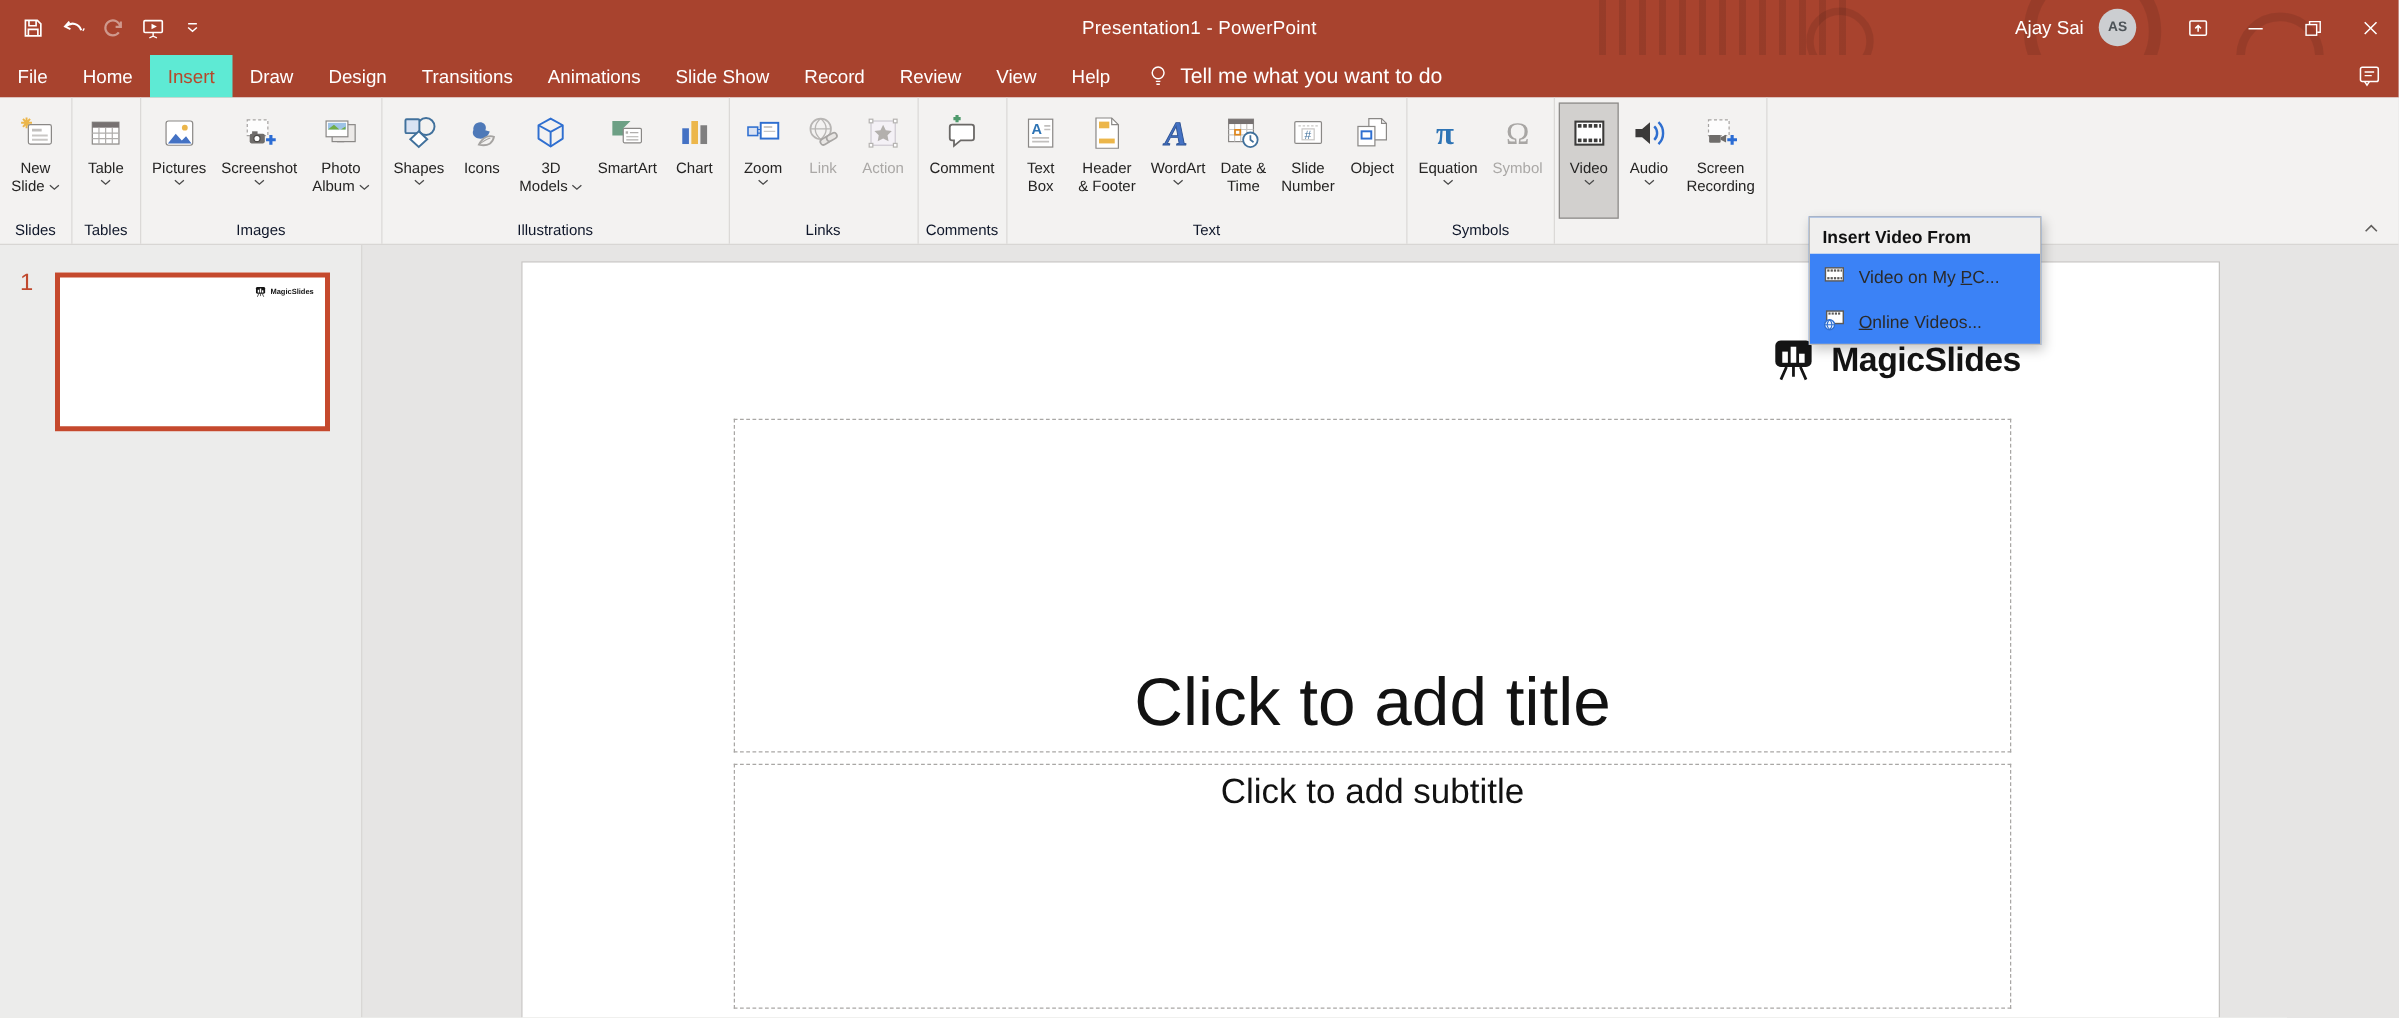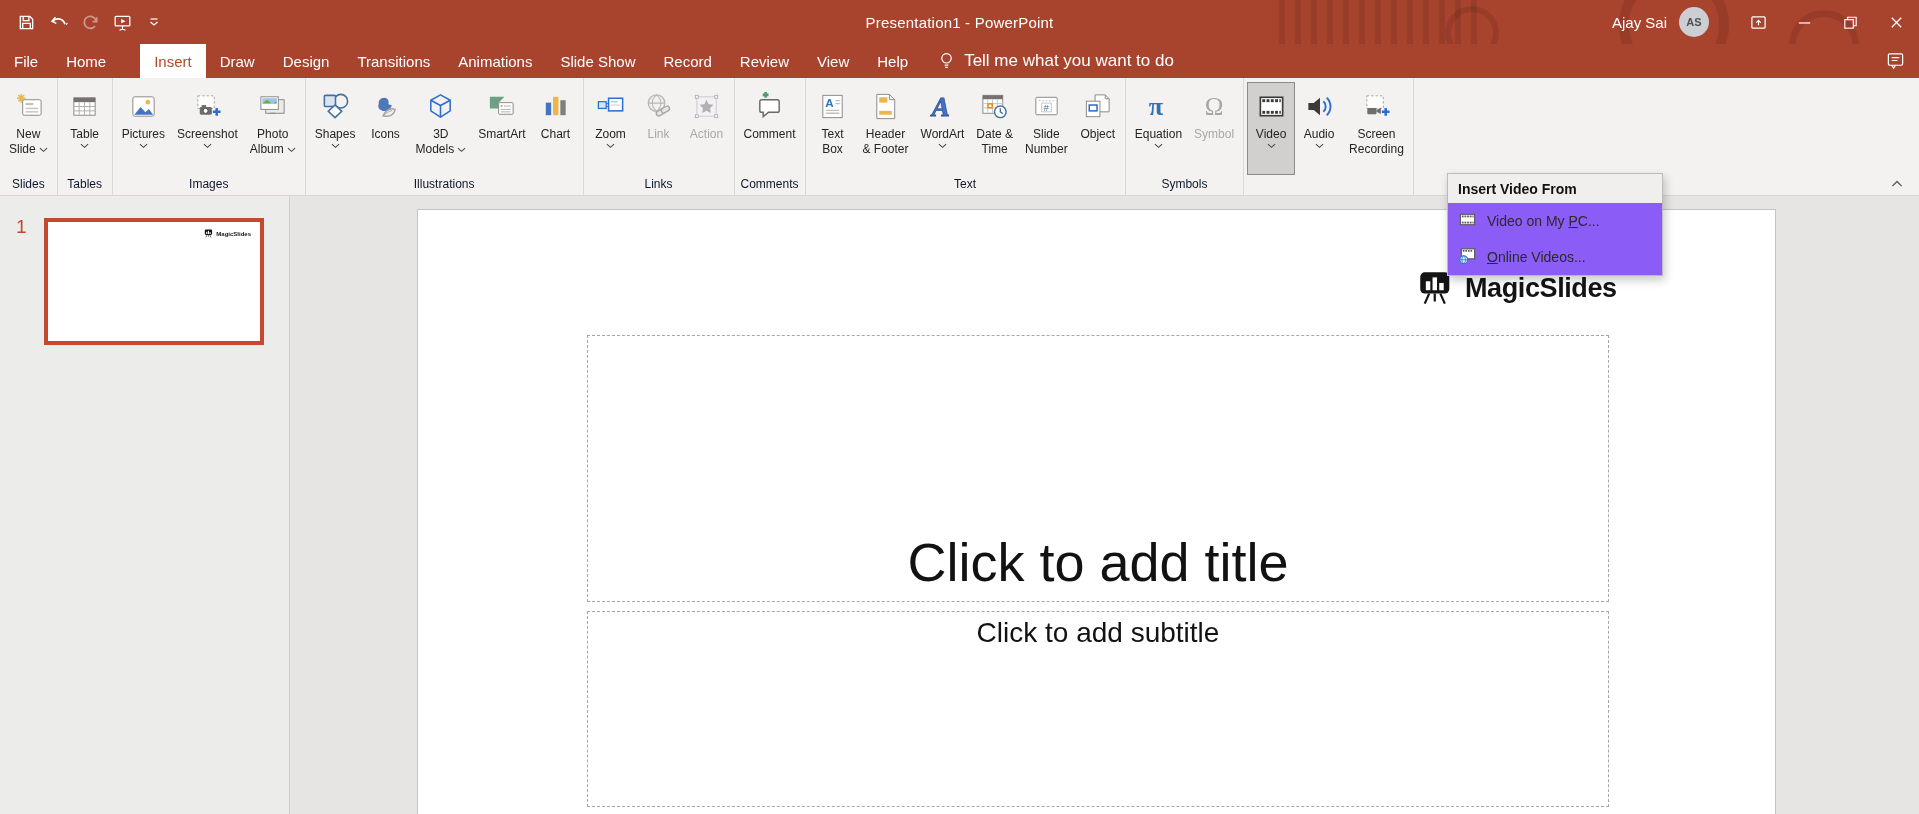--- a/index.html
+++ b/index.html
@@ -23,21 +23,21 @@
   .tb-title { position:absolute; left:0; right:0; text-align:center; font-size:15px; letter-spacing:.2px; z-index:1; }
   .tb-right { margin-left:auto; display:flex; align-items:center; z-index:2; }
   .user-name { font-size:15px; margin-right:12px; }
   .avatar { width:30px; height:30px; border-radius:50%; background:#ccced1; color:#4c5257; font-size:11px; font-weight:bold; display:flex; align-items:center; justify-content:center; margin-right:26px; }
   .winbtn { width:46px; height:44px; display:flex; align-items:center; justify-content:center; cursor:pointer; }
   .winbtn svg { width:17px; height:17px; }
 
   
   .tabrow { position:relative; height:34px; background:#a8432e; display:flex; align-items:stretch; }
   .tab { display:flex; align-items:center; padding:0 14px; color:#fff; font-size:15px; cursor:pointer; white-space:nowrap; }
-  .tab.active { background:#ffffff; color:#b7472a;margin-left:20px; }
+  .tab.active { background:#5eead4; color:#b7472a; }
   .tellme { display:flex; align-items:center; gap:9px; color:#fff; font-size:17px; margin-left:16px; cursor:text; }
   .tellme svg { width:17px; height:20px; }
   .tabrow-note { position:absolute; right:14px; top:7px; cursor:pointer; }
   .tabrow-note svg { width:19px; height:19px; }
 
   
   .ribbon { position:relative; height:118px; background:#f3f2f1; border-bottom:1px solid #d8d6d4; }
   #ribbon-groups { display:flex; height:100%; }
   .rgroup { display:flex; flex-direction:column; border-right:1px solid #dbd9d7; padding:0 3px; }
   .rbuttons { flex:1; display:flex; align-items:stretch; justify-content:center; padding-top:4px; }
@@ -67,21 +67,21 @@
   .canvas { position:absolute; left:290px; right:0; top:0; bottom:0; background:#e6e5e4; }
   .slide { position:absolute; left:127px; top:13px; width:1359px; height:780px; background:#fff; border:1px solid #c6c4c2; }
   .slide-logo { position:absolute; left:1000px; top:60px; display:flex; align-items:center; gap:9px; }
   .slide-logo svg { width:38px; height:36px; }
   .slide-logo span { font-size:27px; font-weight:bold; color:#141414; letter-spacing:-.4px; }
   .ph { position:absolute; left:169px; width:1022px; border:1px dashed #a9a7a5; display:flex; justify-content:center; color:#121212; cursor:text; }
   .ph-title { top:125px; height:267px; align-items:flex-end; padding-bottom:8px; font-size:54px; font-weight:300; }
   .ph-sub { top:401px; height:196px; align-items:flex-start; padding-top:5px; font-size:28px; font-weight:300; }
 
   
-  .vmenu { position:absolute; left:1447px; top:173px; width:216px; background:#8b5cf6; border:1px solid #bdbbb9; box-shadow:2px 4px 9px rgba(0,0,0,.22); z-index:50; }
+  .vmenu { position:absolute; left:1447px; top:173px; width:186px; background:#3b82f6; border:1px solid #bdbbb9; box-shadow:2px 4px 9px rgba(0,0,0,.22); z-index:50; }
   .vmenu-header { font-weight:bold; font-size:14px; color:#111; background:#f0efee; padding:7px 10px 6px; }
   .mitem { display:flex; align-items:center; gap:10px; padding:7px 10px; font-size:14px; color:#2b2a29; cursor:pointer; }
   .mitem svg { width:19px; height:19px; flex:0 0 auto; }
 </style>
 </head>
 <body>
 
 <div class="app">
 
   <div class="titlebar">

